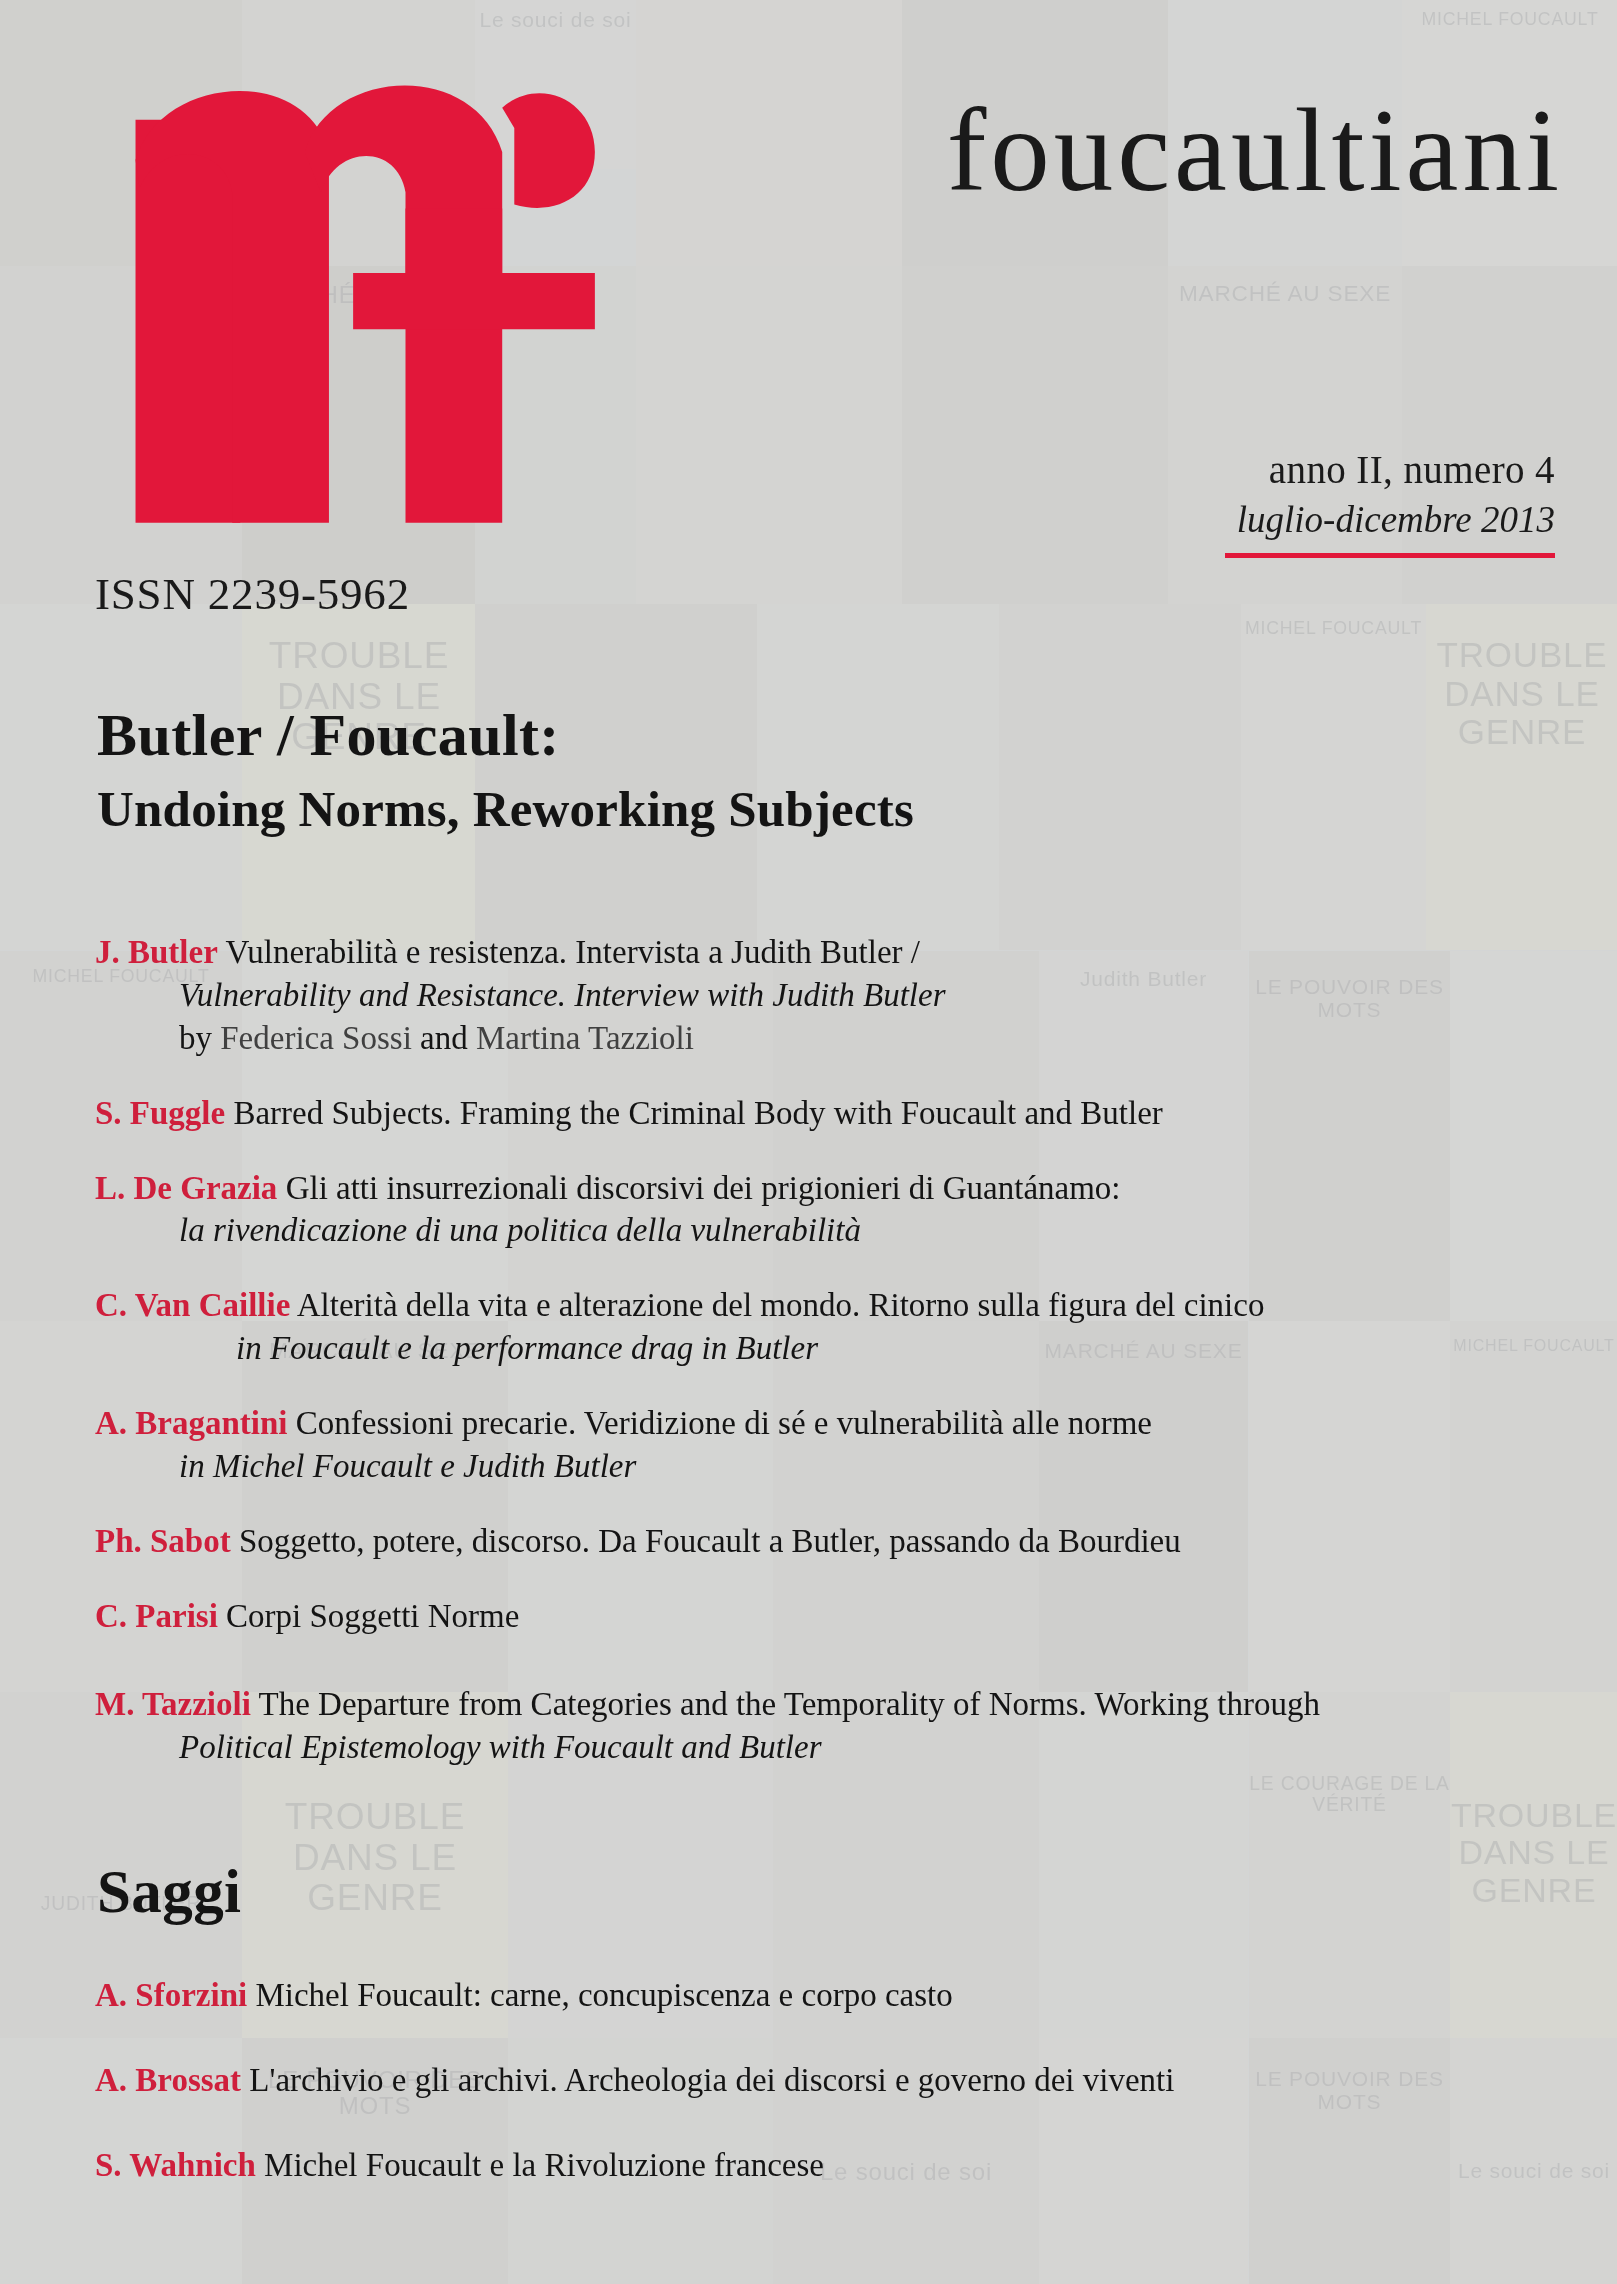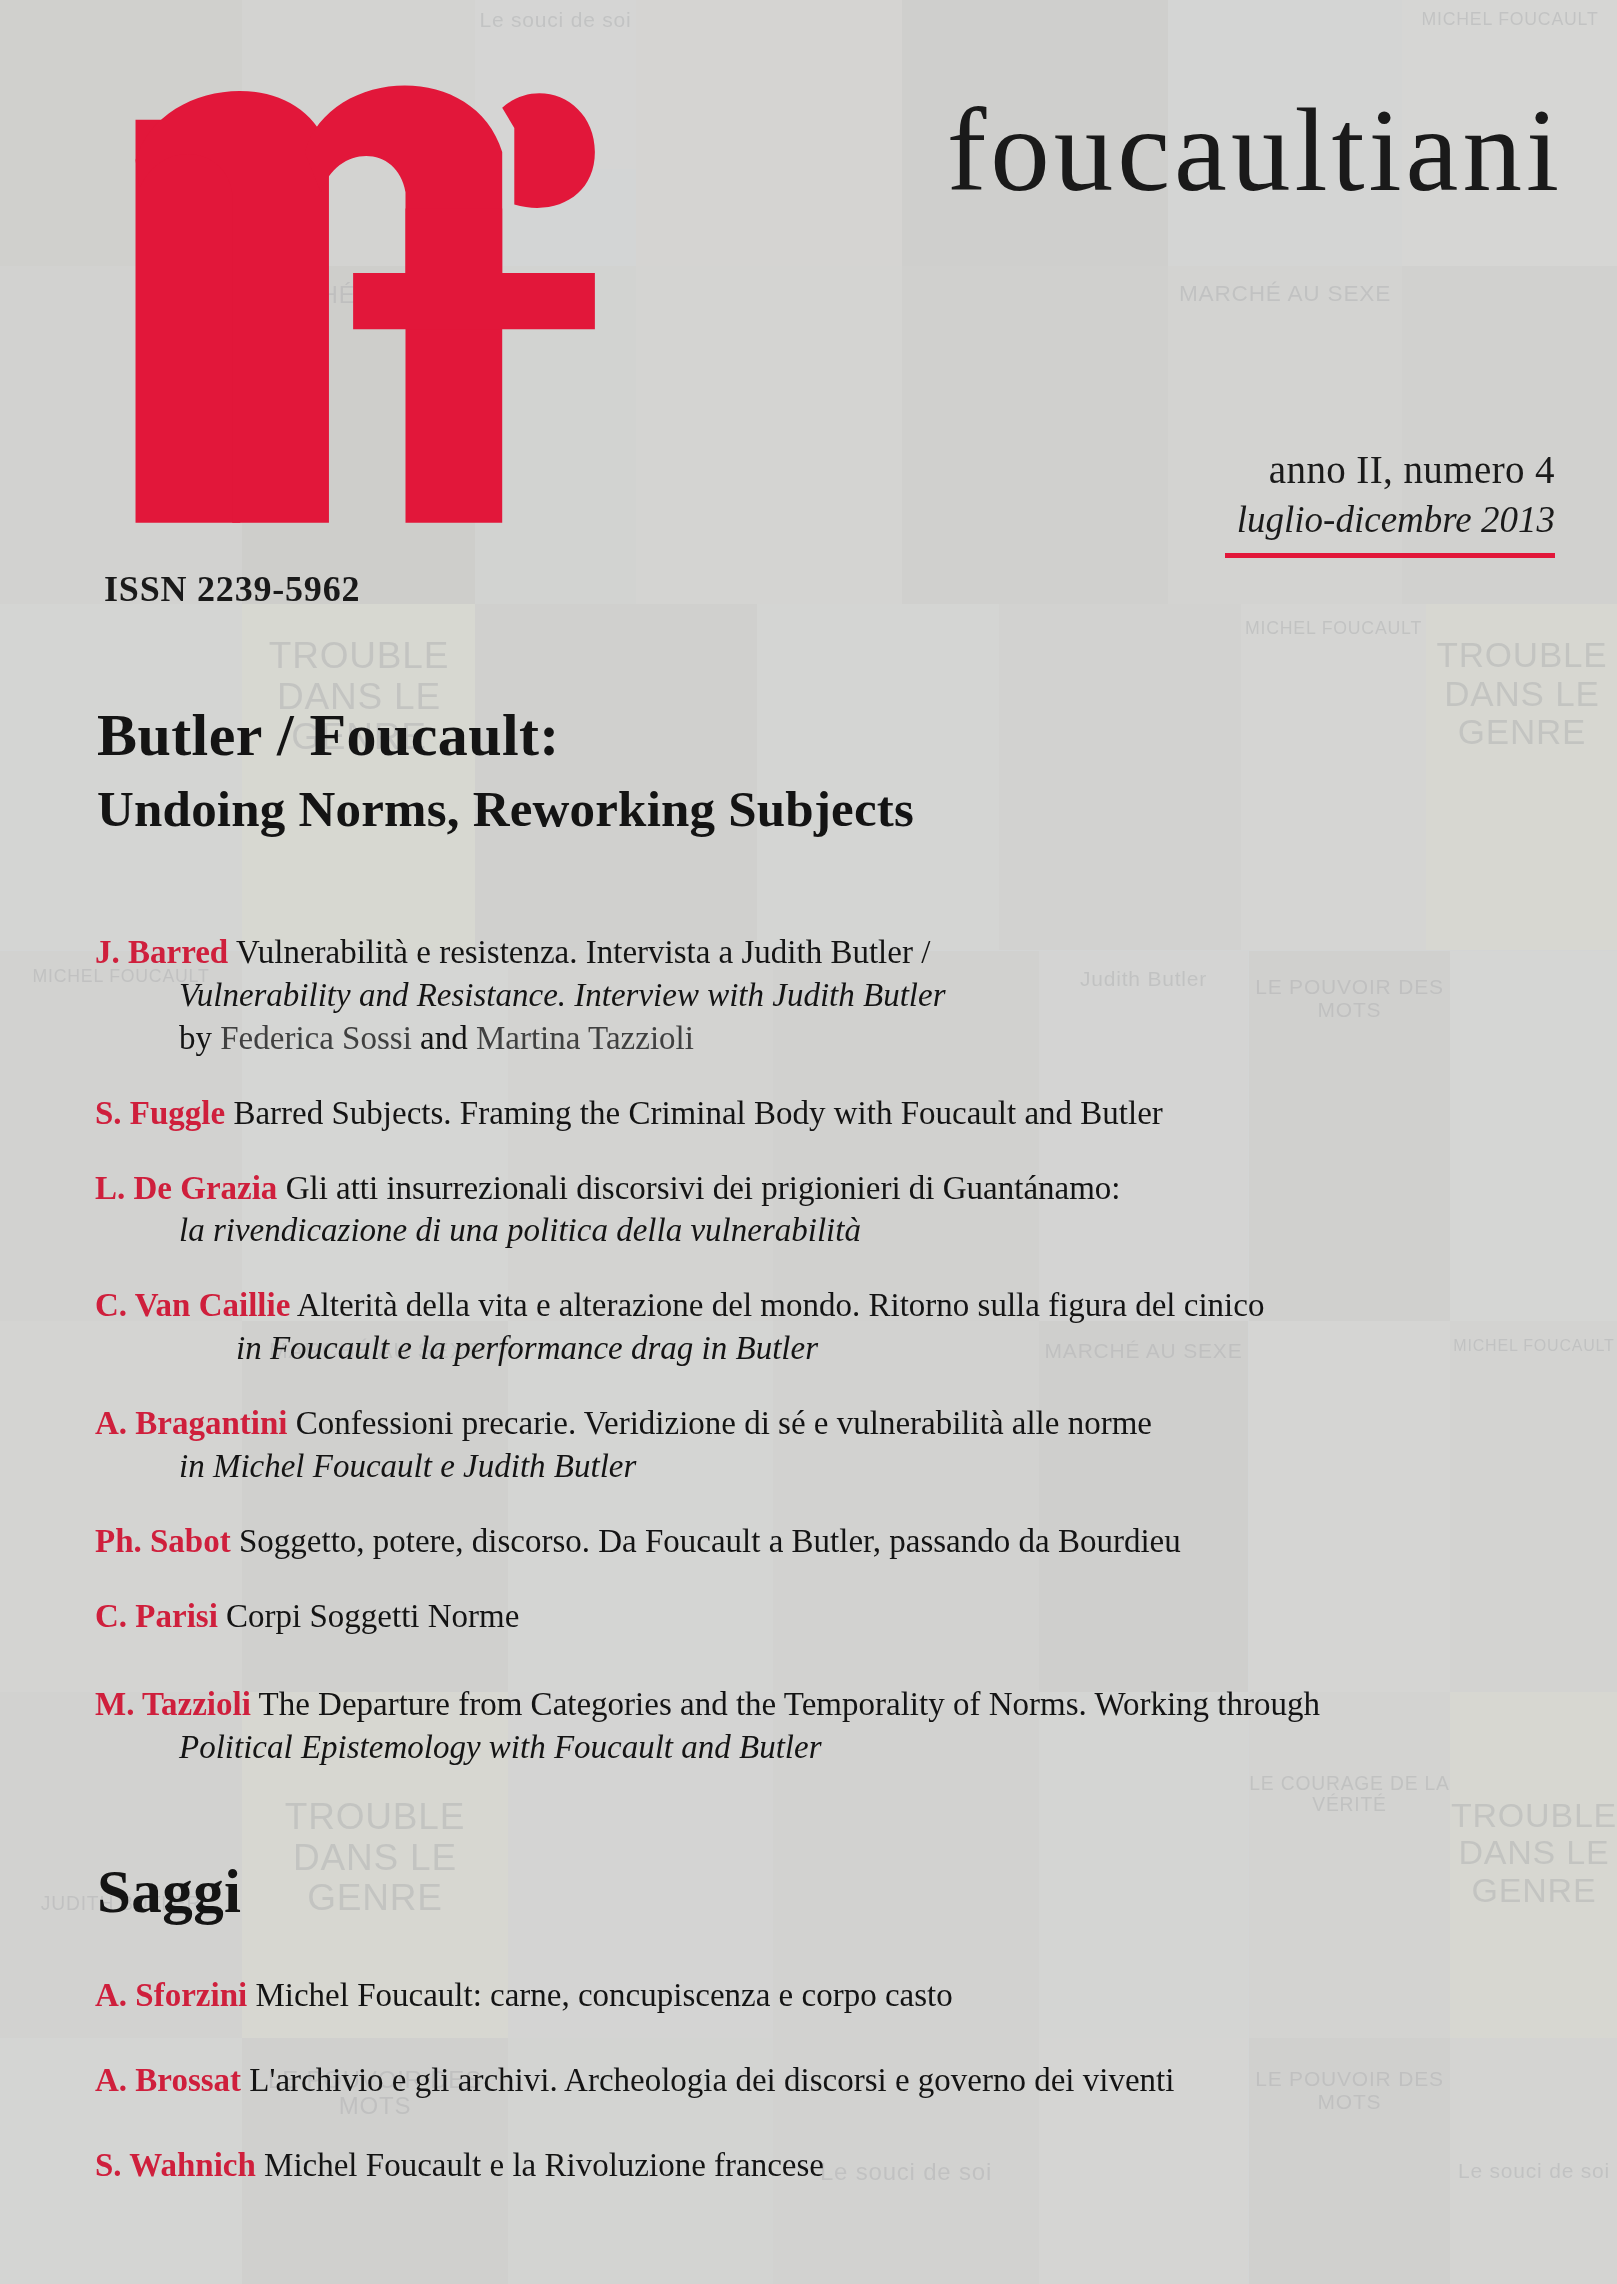--- a/index.html
+++ b/index.html
@@ -99,25 +99,25 @@
   #issue .rule {
     margin-top: 11.3px;
     margin-left: auto;
     width: 330px;
     height: 5.6px;
     background: #e2173a;
   }
 
   #issn {
     position: absolute;
-    left: 104px;
+    left: 95px;
     top: 568px;
     font-family: "Liberation Serif", serif;
-    font-weight: bold;
-    font-size: 36px;
+    font-weight: normal;
+    font-size: 45px;
     letter-spacing: 0.8px;
     color: #1a1a1a;
   }
 
   #title-block {
     position: absolute;
     left: 97px;
     top: 705px;
     width: 1418px;
     color: #141414;
@@ -325,21 +325,21 @@
     <div id="issn">ISSN 2239-5962</div>
 
     <div id="title-block">
       <div id="title-main">Butler / Foucault:</div>
       <div id="title-sub">Undoing Norms, Reworking Subjects</div>
     </div>
 
     <div id="toc">
 
       <div class="entry">
-        <span class="author">J. Barred</span>
+        <span class="author">J. Butler</span>
         <span class="ttl">Vulnerabilità e resistenza. Intervista a Judith Butler /</span>
         <span class="indent">Vulnerability and Resistance. Interview with Judith Butler</span>
         <span class="byline"><span>by </span><span class="name">Federica Sossi</span><span> and </span><span class="name">Martina Tazzioli</span></span>
       </div>
 
       <div class="entry" style="margin-top:32px;">
         <span class="author">S. Fuggle</span>
         <span class="ttl">Barred Subjects. Framing the Criminal Body with Foucault and Butler</span>
       </div>
 

